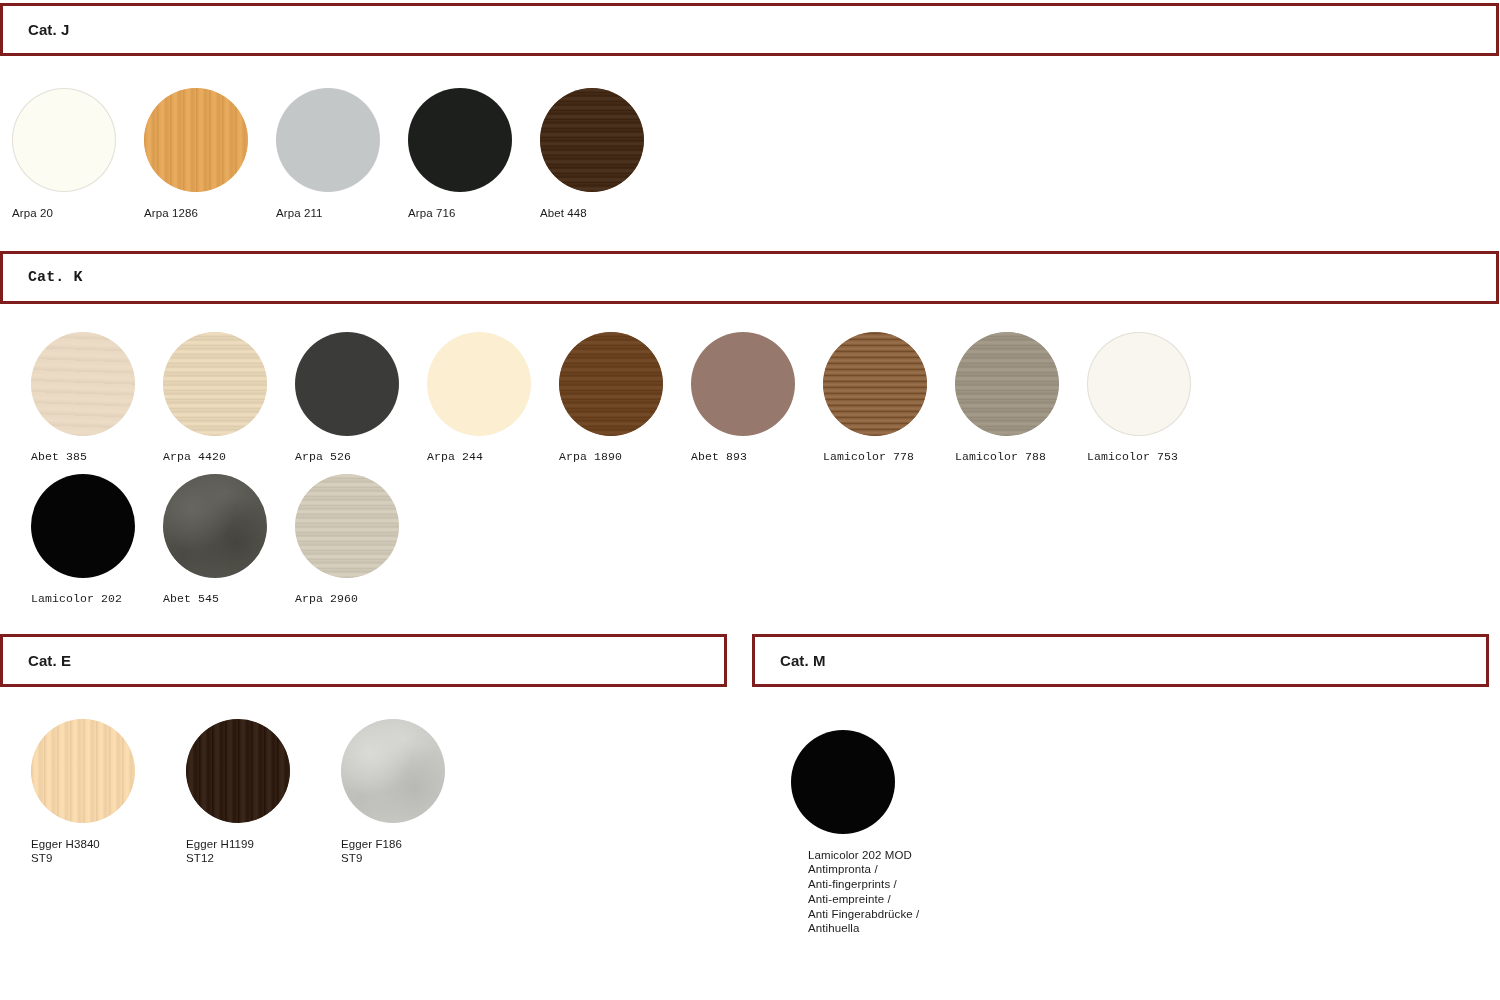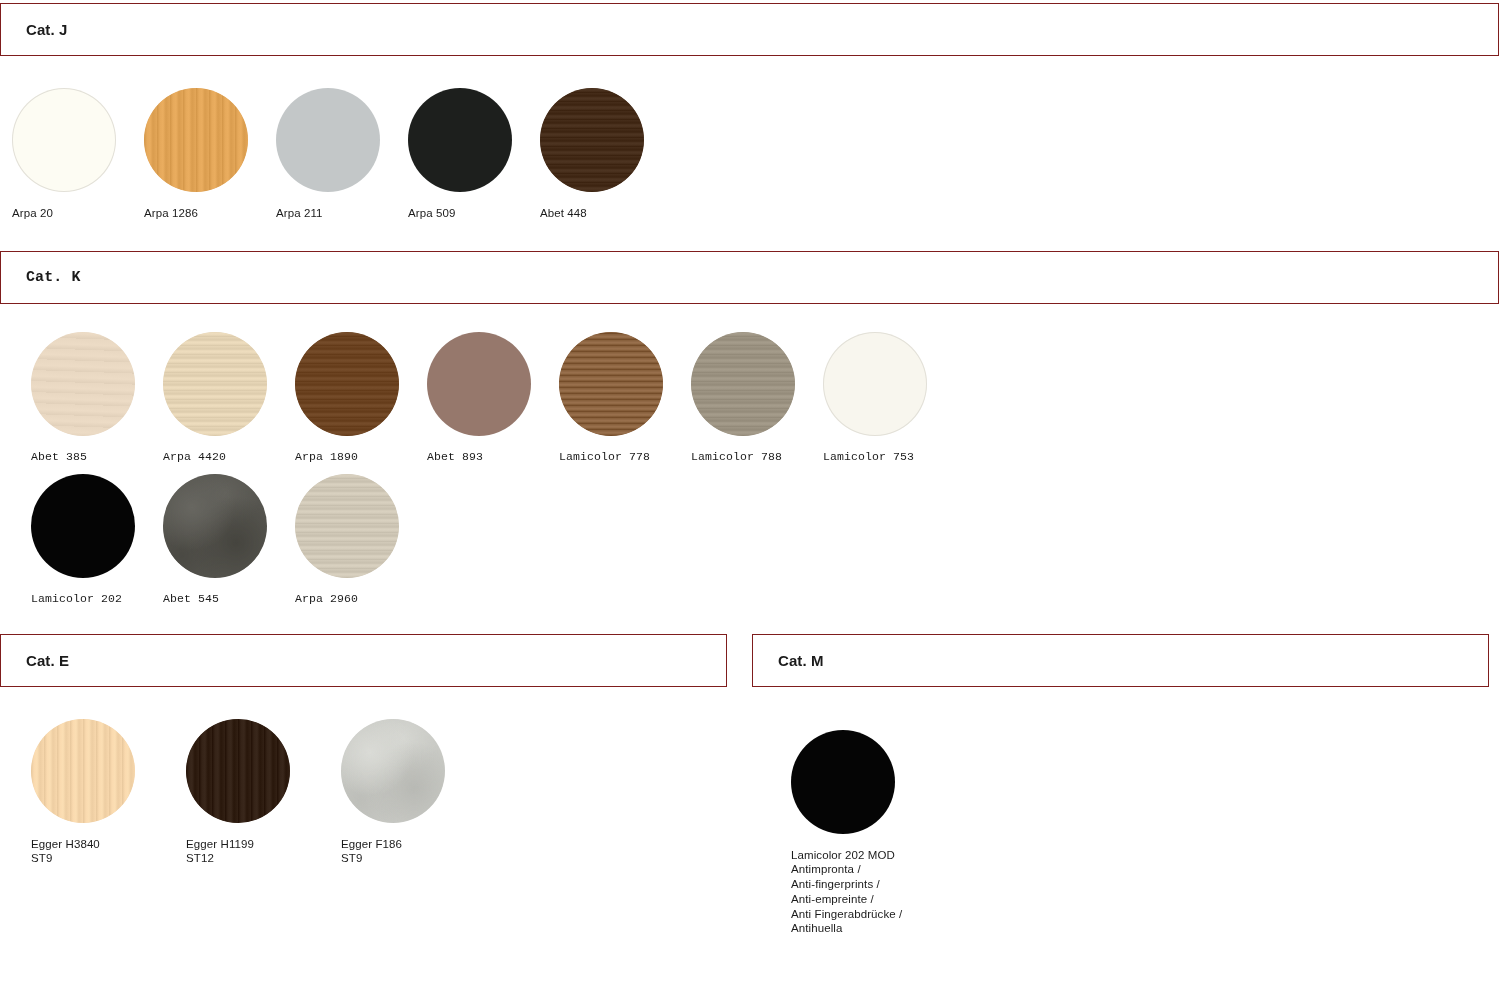--- a/index.html
+++ b/index.html
@@ -13,21 +13,21 @@
     background: #ffffff;
     font-family: "Liberation Sans", sans-serif;
     color: #1b1b1b;
     overflow: hidden;
     position: relative;
   }
 
   
   .cat-header {
     box-sizing: border-box;
-    border: 1px solid #7f1d1d;
+    border: 3px solid #7f1d1d;
     height: 53px;
     display: flex;
     align-items: center;
     padding-left: 25px;
     background: #ffffff;
   }
   .cat-header-title {
     font-size: 15px;
     font-weight: bold;
     letter-spacing: 0.1px;
@@ -112,20 +112,21 @@
     width: 200px;
     flex: 0 0 200px;
   }
   .m-label {
     margin-top: 14px;
     font-size: 11.5px;
     line-height: 14.8px;
     color: #1b1b1b;
     white-space: pre-line;
     letter-spacing: 0.1px;
+    margin-left: 17px;
   }
 </style>
 </head>
 <body>
 
 <div class="section">
   <div class="cat-header header-full">
     <span class="cat-header-title">Cat. J</span>
   </div>
   <div class="swatch-row row-j">
@@ -138,21 +139,21 @@
           <div class="grain" style="background: repeating-linear-gradient(90deg, rgb(205, 144, 66) 0px, rgb(233, 172, 94) 3px, rgb(239, 178, 100) 6px, rgb(215, 154, 76) 9px, rgb(229, 168, 90) 13px); opacity: 0.7;"></div>
         </div>
       <div class="swatch-label">Arpa 1286</div>
     </div>
     <div class="swatch-cell">
       <div class="swatch-disc" style="background-color: rgb(195, 199, 200);"></div>
       <div class="swatch-label">Arpa 211</div>
     </div>
     <div class="swatch-cell">
       <div class="swatch-disc" style="background-color: rgb(29, 31, 29);"></div>
-      <div class="swatch-label">Arpa 509</div>
+      <div class="swatch-label">Arpa 716</div>
     </div>
     <div class="swatch-cell">
       <div class="swatch-disc" style="background-color: rgb(67, 42, 23);">
           <div class="grain" style="background: repeating-linear-gradient(0deg, rgb(51, 26, 7) 0px, rgb(75, 50, 31) 2px, rgb(81, 56, 37) 4px, rgb(57, 32, 13) 6px, rgb(71, 46, 27) 9px); opacity: 0.75;"></div>
         </div>
       <div class="swatch-label">Abet 448</div>
     </div>
   </div>
 </div>
 
@@ -166,20 +167,28 @@
       <div class="swatch-disc" style="background-color: rgb(231, 214, 192);">
           <div class="grain" style="background: repeating-linear-gradient(2deg, rgb(221, 204, 182) 0px, rgb(240, 223, 201) 5px, rgb(234, 217, 195) 11px); opacity: 0.6;"></div>
         </div>
       <div class="swatch-label">Abet 385</div>
     </div>
     <div class="swatch-cell">
       <div class="swatch-disc" style="background-color: rgb(228, 211, 180);">
           <div class="grain" style="background: repeating-linear-gradient(0deg, rgb(212, 195, 164) 0px, rgb(236, 219, 188) 2px, rgb(242, 225, 194) 4px, rgb(218, 201, 170) 6px, rgb(232, 215, 184) 9px); opacity: 0.75;"></div>
         </div>
       <div class="swatch-label">Arpa 4420</div>
+    </div>
+    <div class="swatch-cell">
+      <div class="swatch-disc" style="background-color: rgb(59, 60, 57);"></div>
+      <div class="swatch-label">Arpa 526</div>
+    </div>
+    <div class="swatch-cell">
+      <div class="swatch-disc" style="background-color: rgb(251, 238, 209);"></div>
+      <div class="swatch-label">Arpa 244</div>
     </div>
     <div class="swatch-cell">
       <div class="swatch-disc" style="background-color: rgb(107, 66, 32);">
           <div class="grain" style="background: repeating-linear-gradient(0deg, rgb(91, 50, 16) 0px, rgb(115, 74, 40) 2px, rgb(121, 80, 46) 4px, rgb(97, 56, 22) 6px, rgb(111, 70, 36) 9px); opacity: 0.75;"></div>
         </div>
       <div class="swatch-label">Arpa 1890</div>
     </div>
     <div class="swatch-cell">
       <div class="swatch-disc" style="background-color: rgb(150, 120, 108);"></div>
       <div class="swatch-label">Abet 893</div>

